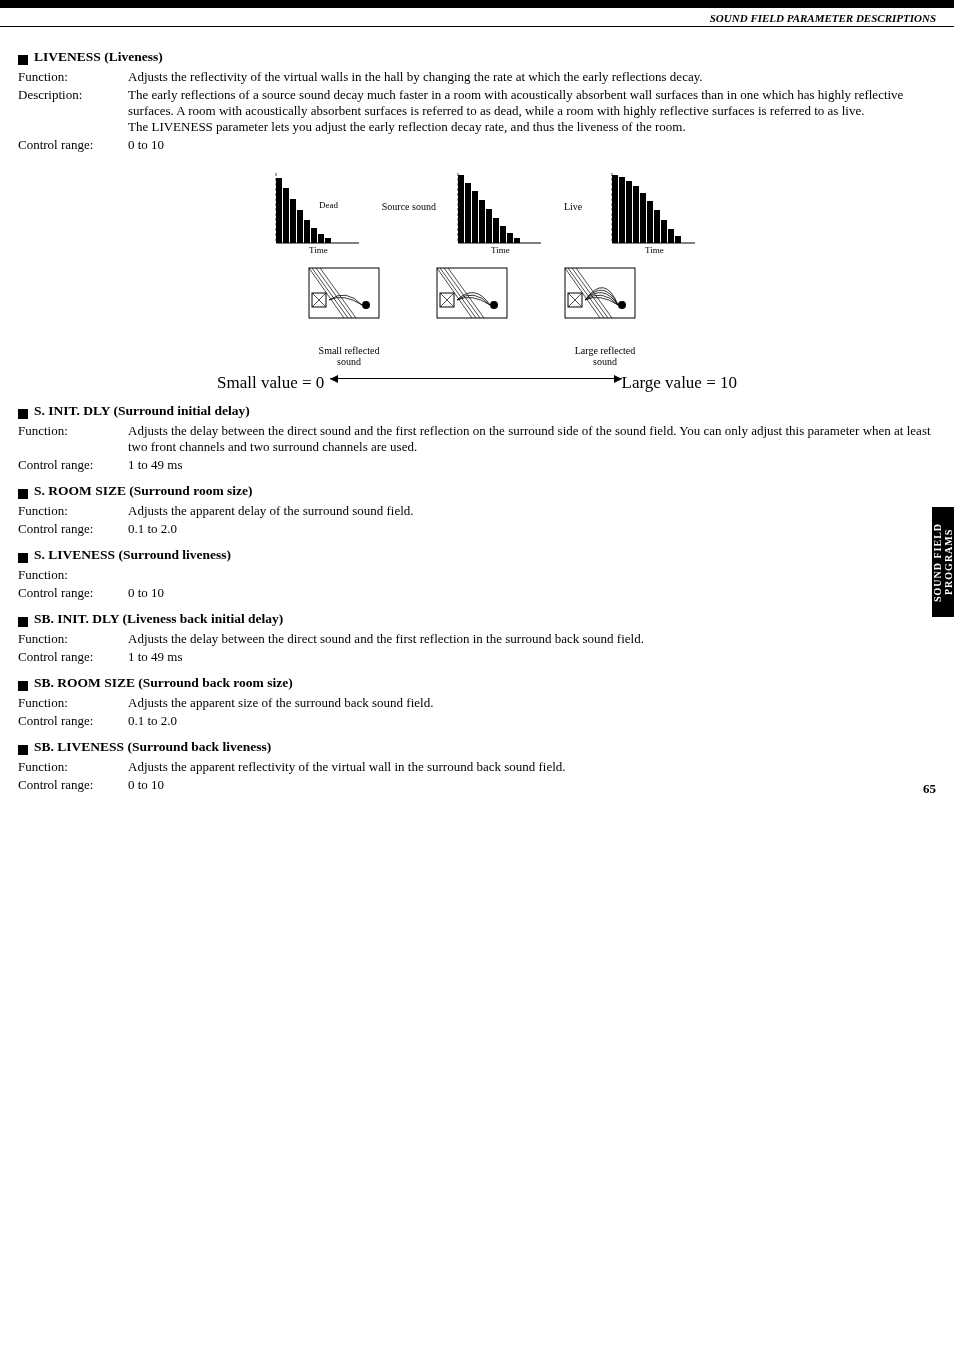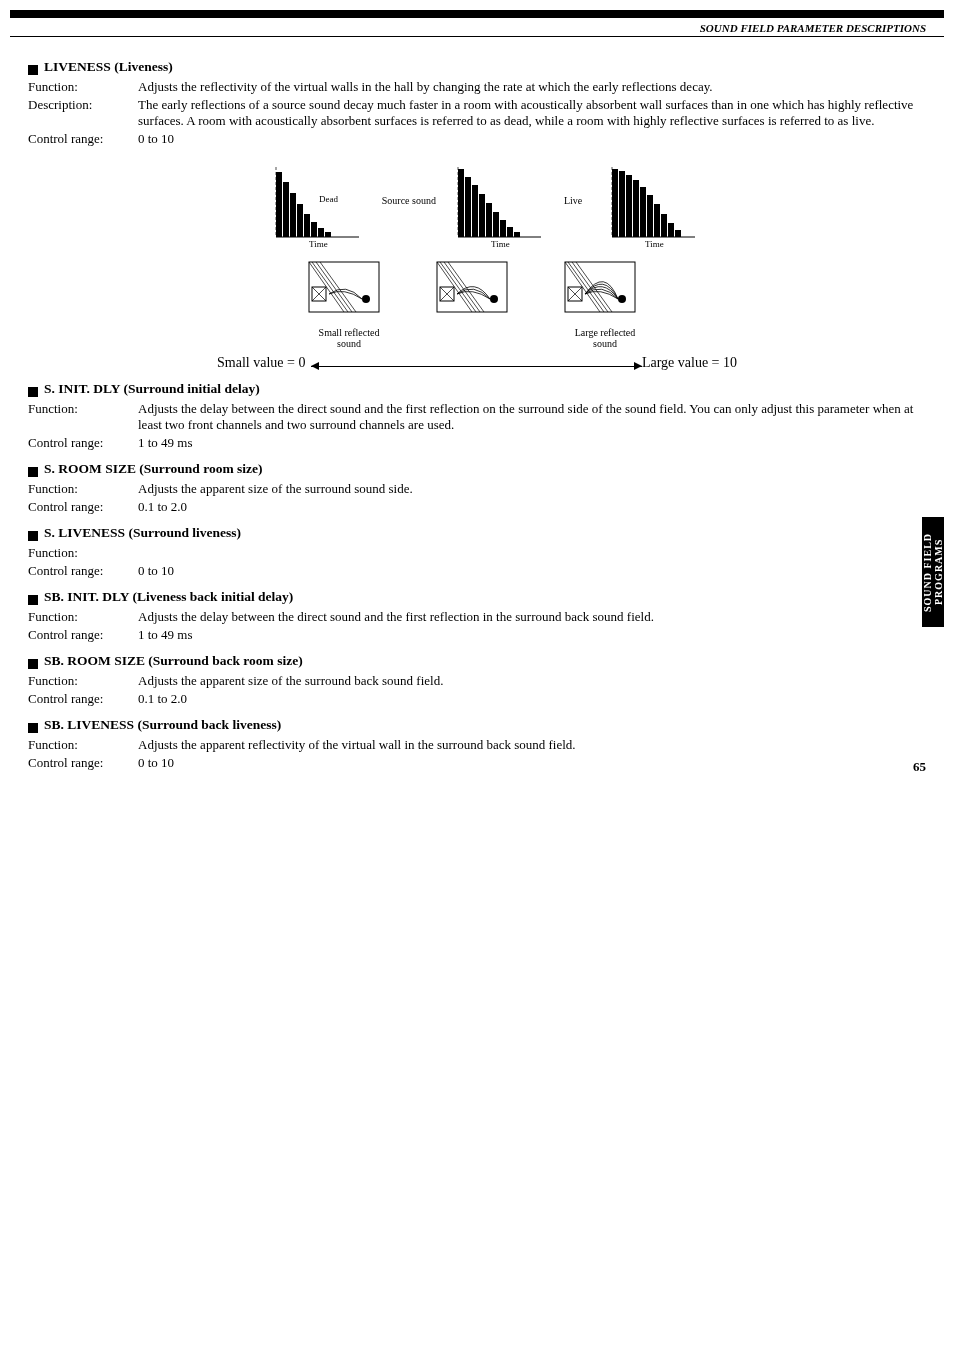--- a/index.html
+++ b/index.html
@@ -9,21 +9,21 @@
       background: #fff;
       font-family: Times New Roman, Times, serif;
       font-size: 13px;
       color: #000;
       position: relative;
     }
 
     .page {
       width: 954px;
       min-height: 1348px;
-      padding: 10px;
+      padding: 0;
       position: relative;
     }
 
     
     .top-bar {
       background: #000;
       height: 8px;
       width: 100%;
     }
 
@@ -131,21 +131,21 @@
 
     .speaker-col {
       display: flex;
       flex-direction: column;
       align-items: center;
     }
 
     .speaker-label {
       font-size: 10px;
       text-align: center;
-      margin-top: 0;
+      margin-top: 12px;
     }
 
     .section-divider {
       margin: 10px 0 6px 0;
     }
 
     .page-number {
       position: absolute;
       bottom: 22px;
       right: 18px;
@@ -173,20 +173,21 @@
 
       <div class="field-row">
         <span class="field-label">Function:</span>
         <span class="field-value">Adjusts the reflectivity of the virtual walls in the hall by changing the rate at which the early reflections decay.</span>
       </div>
 
       <div class="field-row">
         <span class="field-label">Description:</span>
         <span class="field-value">
           <span>The early reflections of a source sound decay much faster in a room with acoustically absorbent wall surfaces than in one which has highly reflective surfaces. A room with acoustically absorbent surfaces is referred to as dead, while a room with highly reflective surfaces is referred to as live.</span><br>
+          <span>The LIVENESS parameter lets you adjust the early reflection decay rate, and thus the liveness of the room.</span>
         </span>
       </div>
 
       <div class="field-row">
         <span class="field-label">Control range:</span>
         <span class="field-value">0 to 10</span>
       </div>
 
       <div class="diagram-area">
         <div class="diagrams-row">
@@ -318,21 +319,21 @@
               <path d="M 35 37 Q 50 30 68 42" fill="none" stroke="#000" stroke-width="0.8"></path>
               <path d="M 35 37 Q 52 25 68 42" fill="none" stroke="#000" stroke-width="0.8"></path>
               <path d="M 35 37 Q 53 20 68 42" fill="none" stroke="#000" stroke-width="0.8"></path>
               <path d="M 35 37 Q 54 15 68 42" fill="none" stroke="#000" stroke-width="0.8"></path>
               <path d="M 35 37 Q 55 10 68 42" fill="none" stroke="#000" stroke-width="0.8"></path>
             </svg>
             <div class="speaker-label">Large reflected<br>sound</div>
           </div>
         </div>
 
-        <div style="display:flex; align-items:flex-end; width:520px; margin-top:6px; font-size:14px;">
+        <div style="display:flex; align-items:flex-start; width:520px; margin-top:6px; font-size:17px;">
           <span style="white-space:nowrap; margin-right:6px;">Small value = 0</span>
           <div style="flex:1; position:relative; height:10px;">
             <div style="position:absolute; top:50%; left:0; right:0; height:1px; background:#000;"></div>
             <div style="position:absolute; top:50%; left:0; transform:translateY(-50%);">
               <svg width="8" height="8">
                   <polygon points="0,4 8,0 8,8" fill="#000"></polygon>
                 </svg>
             </div>
             <div style="position:absolute; top:50%; right:0; transform:translateY(-50%);">
               <svg width="8" height="8">
@@ -360,21 +361,21 @@
       </div>
     </div>
 
     <div class="section-divider">
       <div class="section-title">
         <span class="black-square"></span>
         <span>S. ROOM SIZE (Surround room size)</span>
       </div>
       <div class="field-row">
         <span class="field-label">Function:</span>
-        <span class="field-value">Adjusts the apparent size of the surround sound side.</span>
+        <span class="field-value">Adjusts the apparent delay of the surround sound field.</span>
       </div>
       <div class="field-row">
         <span class="field-label">Control range:</span>
         <span class="field-value">0.1 to 2.0</span>
       </div>
     </div>
 
     <div class="section-divider">
       <div class="section-title">
         <span class="black-square"></span>

